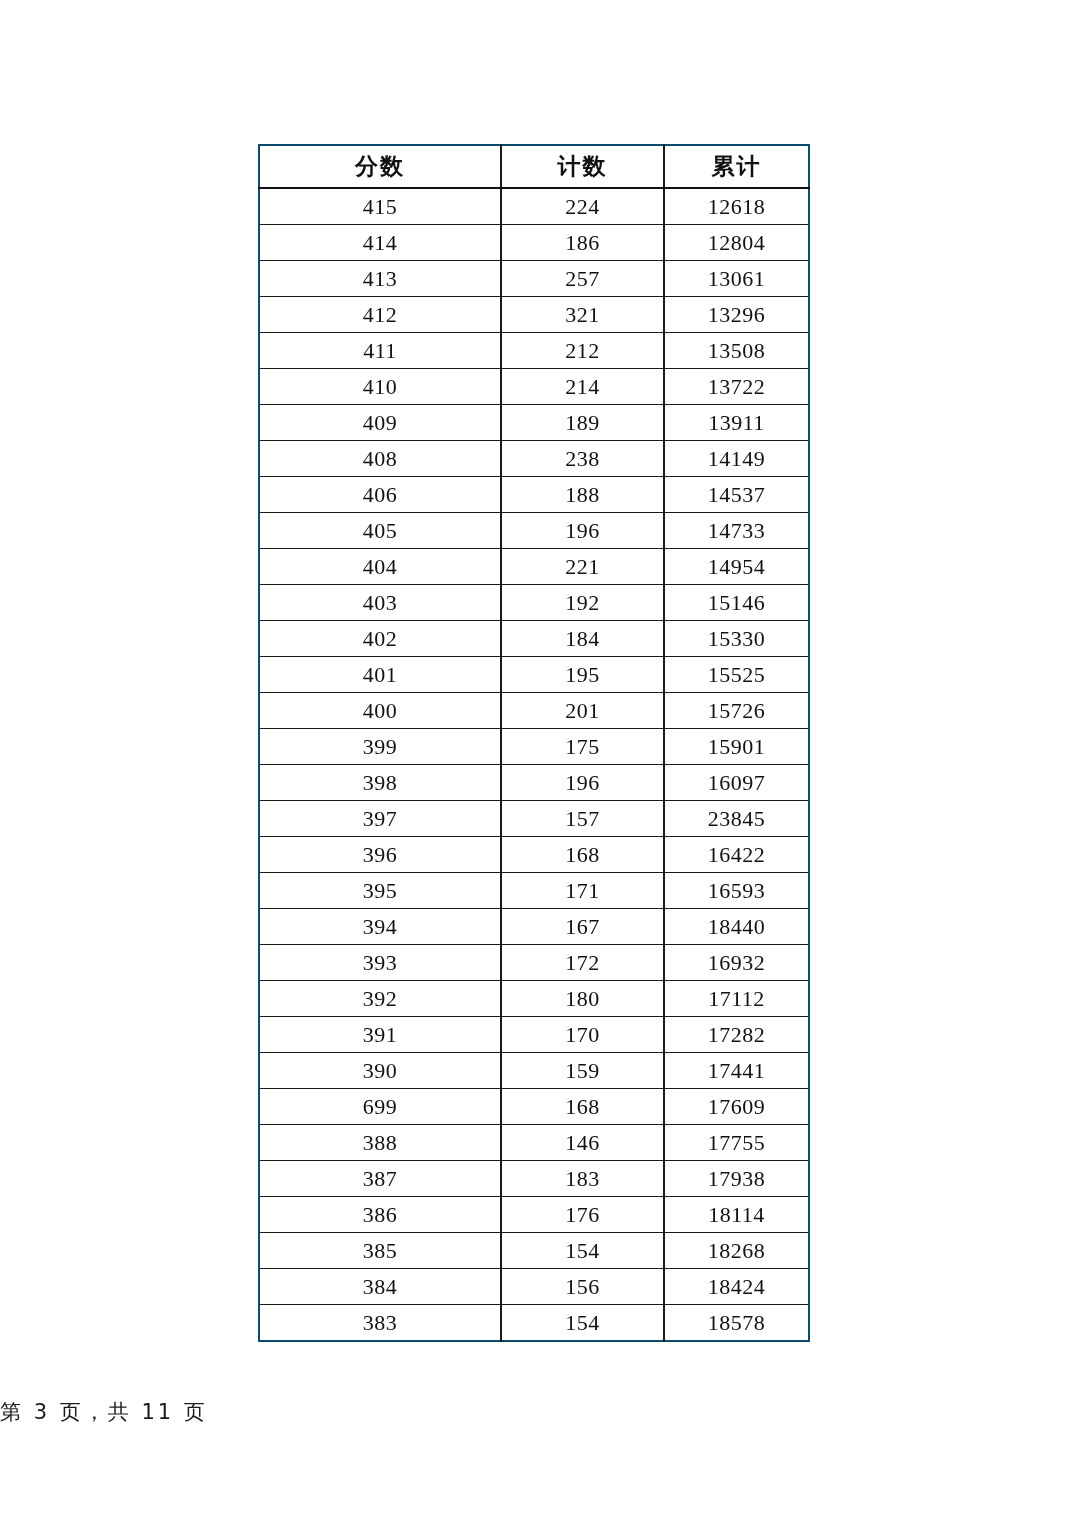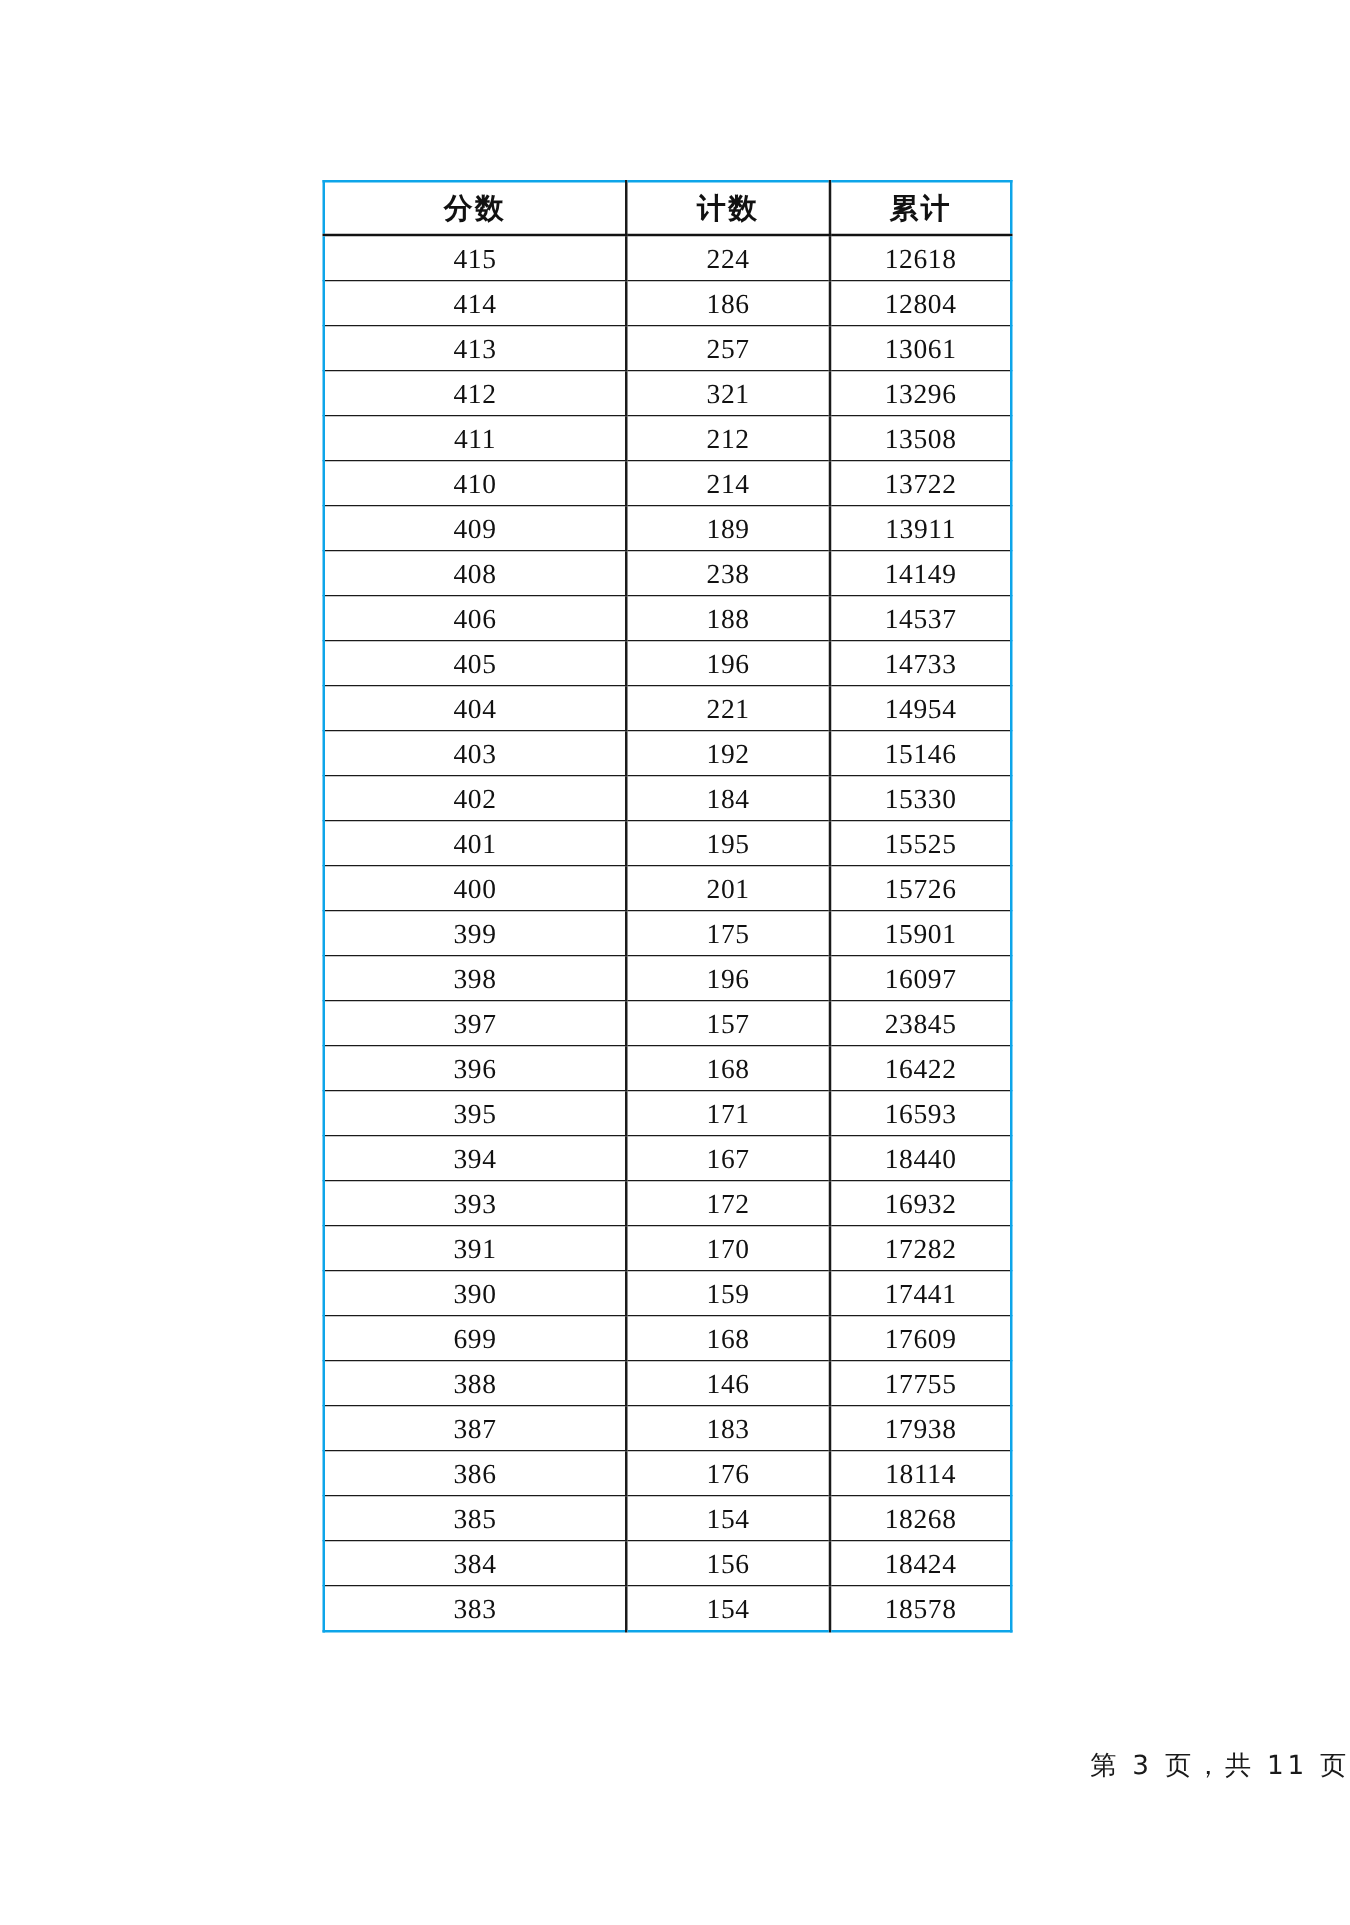--- a/index.html
+++ b/index.html
@@ -41,21 +41,21 @@
   #score-table td {
     border: 1px solid #1a1a1a;
     text-align: center;
     vertical-align: middle;
     padding: 0;
     background: #ffffff;
   }
 
   
   #score-table {
-    border: 2px solid #0ea5e9;
+    border: 2px solid #0c4a6e;
   }
 
   #score-table thead th {
     height: 41px;
     font-weight: bold;
     font-size: 23px;
     font-family: "DejaVu Sans", "Liberation Sans", sans-serif;
     letter-spacing: 2px;
     border-bottom: 2px solid #111111;
   }
@@ -75,21 +75,21 @@
   #score-table tbody td.cell-count,
   #score-table thead th.head-count {
     border-right: 2px solid #1a1a1a;
   }
 
   #page-footer {
     position: absolute;
     left: 0;
     top: 1398px;
     width: 1080px;
-    text-align: right;
+    text-align: left;
     font-size: 21px;
     font-family: "DejaVu Sans", "Liberation Sans", sans-serif;
     letter-spacing: 3px;
     color: #1a1a1a;
   }
 </style>
 </head>
 <body>
 
 <div id="page">
@@ -213,20 +213,25 @@
           <td class="cell-score">394</td>
           <td class="cell-count">167</td>
           <td class="cell-cumulative">18440</td>
         </tr>
         <tr>
           <td class="cell-score">393</td>
           <td class="cell-count">172</td>
           <td class="cell-cumulative">16932</td>
         </tr>
         <tr>
+          <td class="cell-score">392</td>
+          <td class="cell-count">180</td>
+          <td class="cell-cumulative">17112</td>
+        </tr>
+        <tr>
           <td class="cell-score">391</td>
           <td class="cell-count">170</td>
           <td class="cell-cumulative">17282</td>
         </tr>
         <tr>
           <td class="cell-score">390</td>
           <td class="cell-count">159</td>
           <td class="cell-cumulative">17441</td>
         </tr>
         <tr>

